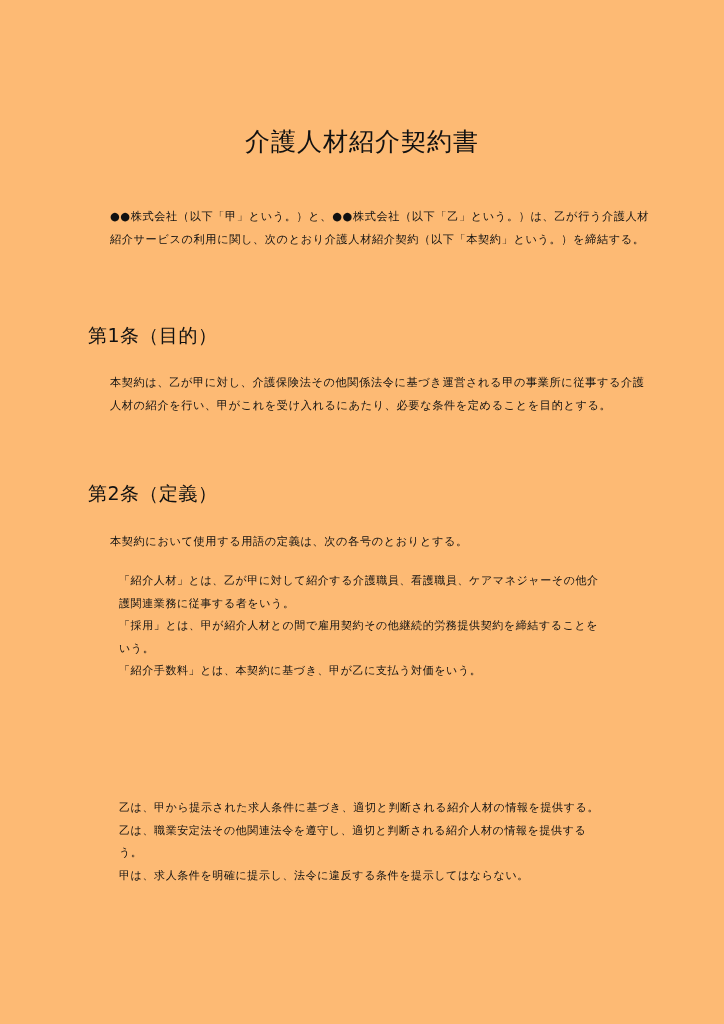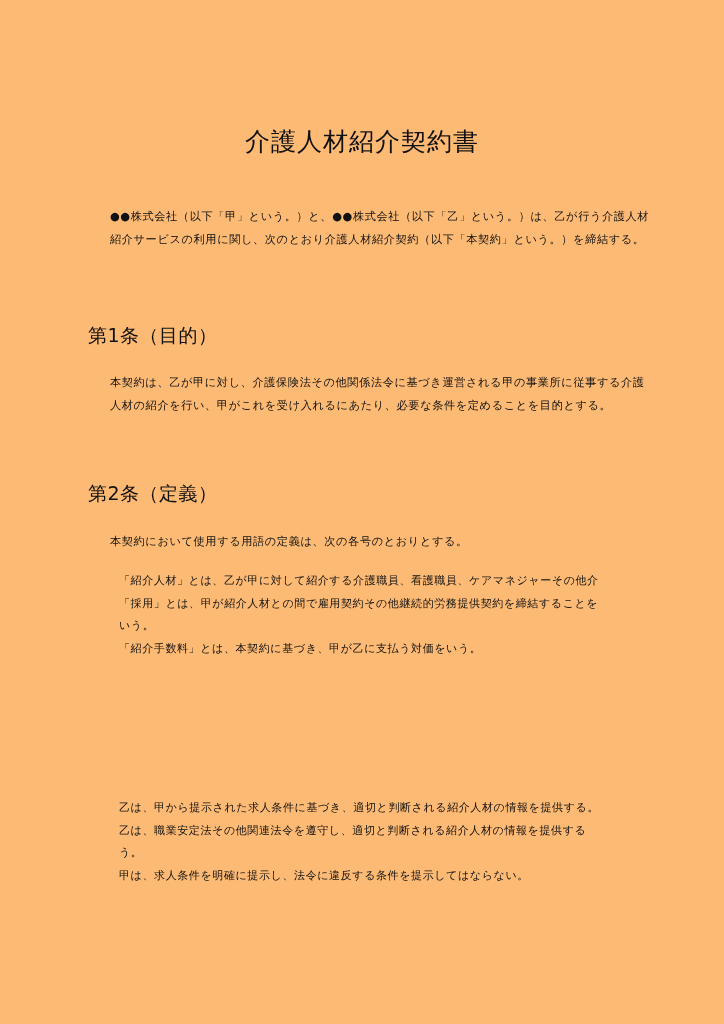--- a/index.html
+++ b/index.html
@@ -48,20 +48,21 @@
     <span class="line">本契約は、乙が甲に対し、介護保険法その他関係法令に基づき運営される甲の事業所に従事する介護</span>
     <span class="line">人材の紹介を行い、甲がこれを受け入れるにあたり、必要な条件を定めることを目的とする。</span>
   </div>
 
   <div class="heading" style="top:478px;text-align:center;">第2条（定義）</div>
   <div class="para" style="top:530px;">
     <span class="line">本契約において使用する用語の定義は、次の各号のとおりとする。</span>
   </div>
   <div class="list" style="top:570px;">
     <span class="line">「紹介人材」とは、乙が甲に対して紹介する介護職員、看護職員、ケアマネジャーその他介</span>
+    <span class="line">護関連業務に従事する者をいう。</span>
     <span class="line">「採用」とは、甲が紹介人材との間で雇用契約その他継続的労務提供契約を締結することを</span>
     <span class="line">いう。</span>
     <span class="line">「紹介手数料」とは、本契約に基づき、甲が乙に支払う対価をいう。</span>
   </div>
 
   <div class="list" style="top:797px;">
     <span class="line">乙は、甲から提示された求人条件に基づき、適切と判断される紹介人材の情報を提供する。</span>
     <span class="line">乙は、職業安定法その他関連法令を遵守し、適切と判断される紹介人材の情報を提供する</span>
     <span class="line">う。</span>
     <span class="line">甲は、求人条件を明確に提示し、法令に違反する条件を提示してはならない。</span>

